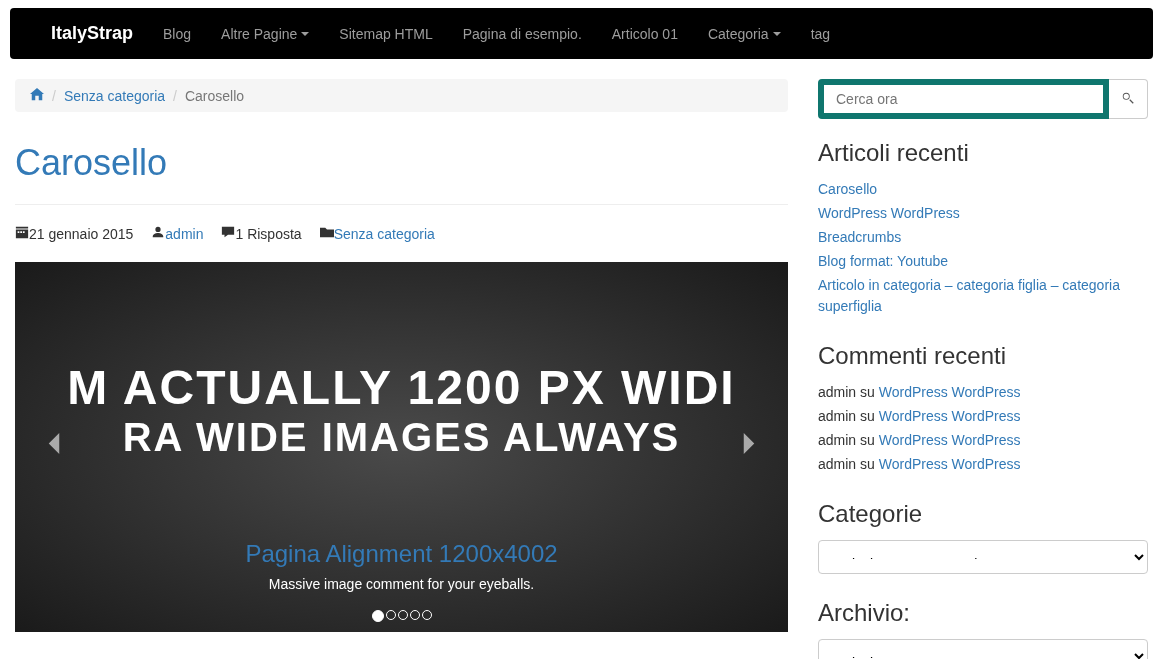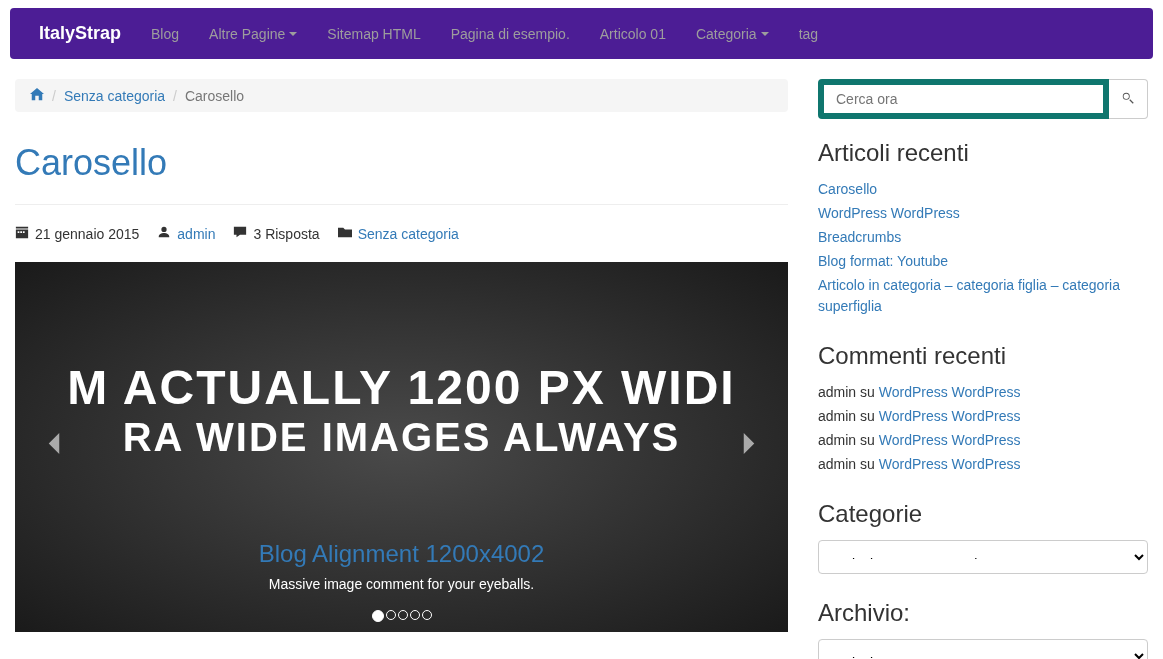--- a/index.html
+++ b/index.html
@@ -1,18 +1,18 @@
 <!DOCTYPE html>
 <html><head>
   <meta charset="utf-8">
   <style>
     * { box-sizing: border-box; margin: 0; padding: 0; }
     body { font-family: "Helvetica Neue", Helvetica, Arial, sans-serif; font-size: 14px; color: #333; background: #fff; }
     
-    .navbar { background: #4c1d95; border-radius: 4px; margin: 8px 10px 20px; padding: 0 14px; min-height: 50px; display: flex; align-items: center; }
+    .navbar { background: #000000; border-radius: 4px; margin: 8px 10px 20px; padding: 0 26px; min-height: 50px; display: flex; align-items: center; }
     .navbar-brand { color: #fff; font-size: 18px; font-weight: bold; padding: 15px; text-decoration: none; }
     .navbar-nav { display: flex; list-style: none; }
     .navbar-nav li { position: relative; }
     .navbar-nav a { color: #9d9d9d; padding: 15px; display: flex; align-items: center; text-decoration: none; }
     .caret { display: inline-block; width: 0; height: 0; margin-left: 4px; border-top: 4px solid; border-right: 4px solid transparent; border-left: 4px solid transparent; }
     
     .container { max-width: 1170px; margin: 0 auto; padding: 0 15px; display: flex; gap: 30px; }
     .main { flex: 1; min-width: 0; }
     .sidebar { width: 330px; flex-shrink: 0; }
     
@@ -20,21 +20,21 @@
     .breadcrumb li { display: flex; align-items: center; }
     .breadcrumb li + li:before { content: "/"; padding: 0 8px; color: #ccc; }
     .breadcrumb a { color: #337ab7; text-decoration: none; }
     .breadcrumb .active { color: #777; }
     .home-icon svg { width: 14px; height: 14px; fill: #337ab7; }
     
     .page-title { font-size: 36px; color: #337ab7; font-weight: 500; margin: 30px 0 20px; }
     hr { border: none; border-top: 1px solid #eee; margin: 20px 0; }
     
     .meta { display: flex; gap: 18px; align-items: center; color: #333; margin-bottom: 20px; }
-    .meta-item { display: flex; align-items: center; gap: 6px; }
+    .meta-item { display: flex; align-items: center; }
     .meta-item svg { width: 14px; height: 14px; fill: #333; }
     .meta a { color: #337ab7; text-decoration: none; }
     
     .carousel { position: relative; background: radial-gradient(ellipse at center, #4a4a4a 0%, #1a1a1a 100%); height: 370px; overflow: hidden; }
     .carousel-text { position: absolute; top: 40%; left: 50%; transform: translate(-50%, -50%); width: 120%; text-align: center; color: #fff; font-weight: 800; letter-spacing: 2px; white-space: nowrap; }
     .carousel-text .line1 { font-size: 48px; }
     .carousel-text .line2 { font-size: 40px; }
     .carousel-caption { position: absolute; bottom: 40px; left: 0; right: 0; text-align: center; color: #fff; }
     .carousel-caption h3 { color: #337ab7; font-size: 24px; font-weight: 500; margin-bottom: 8px; }
     .carousel-caption p { color: #fff; }
@@ -124,37 +124,37 @@
       <div class="meta-item">
         <span><svg viewBox="0 0 16 16">
               <path d="M8 8a3 3 0 100-6 3 3 0 000 6zm0 1c-3 0-6 1.5-6 4v1h12v-1c0-2.5-3-4-6-4z"></path>
             </svg></span>
         <a>admin</a>
       </div>
       <div class="meta-item">
         <span><svg viewBox="0 0 16 16">
               <path d="M1 2h14v9H8l-4 3v-3H1V2z"></path>
             </svg></span>
-        <span>3 Risposta</span>
+        <span>1 Risposta</span>
       </div>
       <div class="meta-item">
         <span><svg viewBox="0 0 16 16">
               <path d="M0 3h6l2 2h8v9H0V3z"></path>
             </svg></span>
         <a>Senza categoria</a>
       </div>
     </div>
 
     <div class="carousel">
       <div class="carousel-text">
         <div class="line1">M ACTUALLY 1200 PX WIDI</div>
         <div class="line2">RA WIDE IMAGES ALWAYS</div>
       </div>
       <div class="carousel-caption">
-        <h3>Blog Alignment 1200x4002</h3>
+        <h3>Pagina Alignment 1200x4002</h3>
         <p>Massive image comment for your eyeballs.</p>
       </div>
       <ol class="carousel-indicators">
         <li class="active"></li>
         <li></li>
         <li></li>
         <li></li>
         <li></li>
       </ol>
       <span class="carousel-control left">

